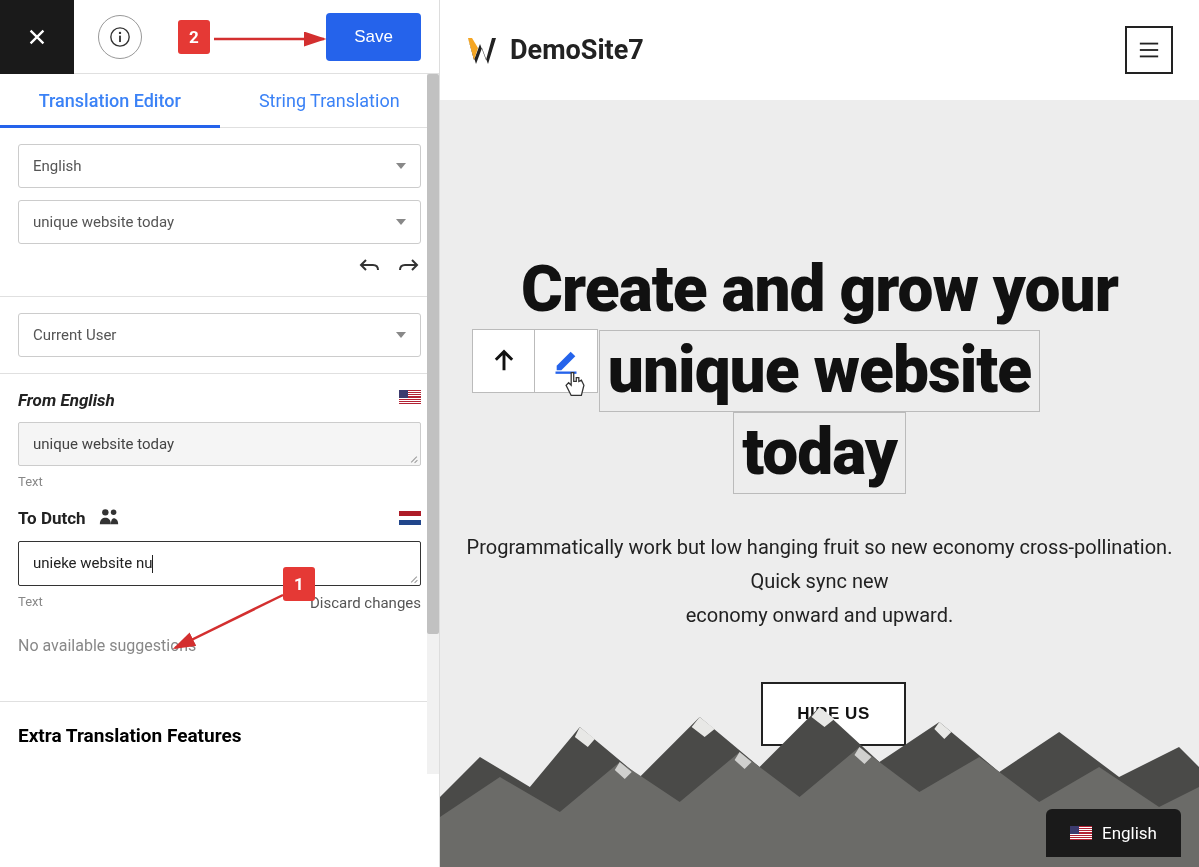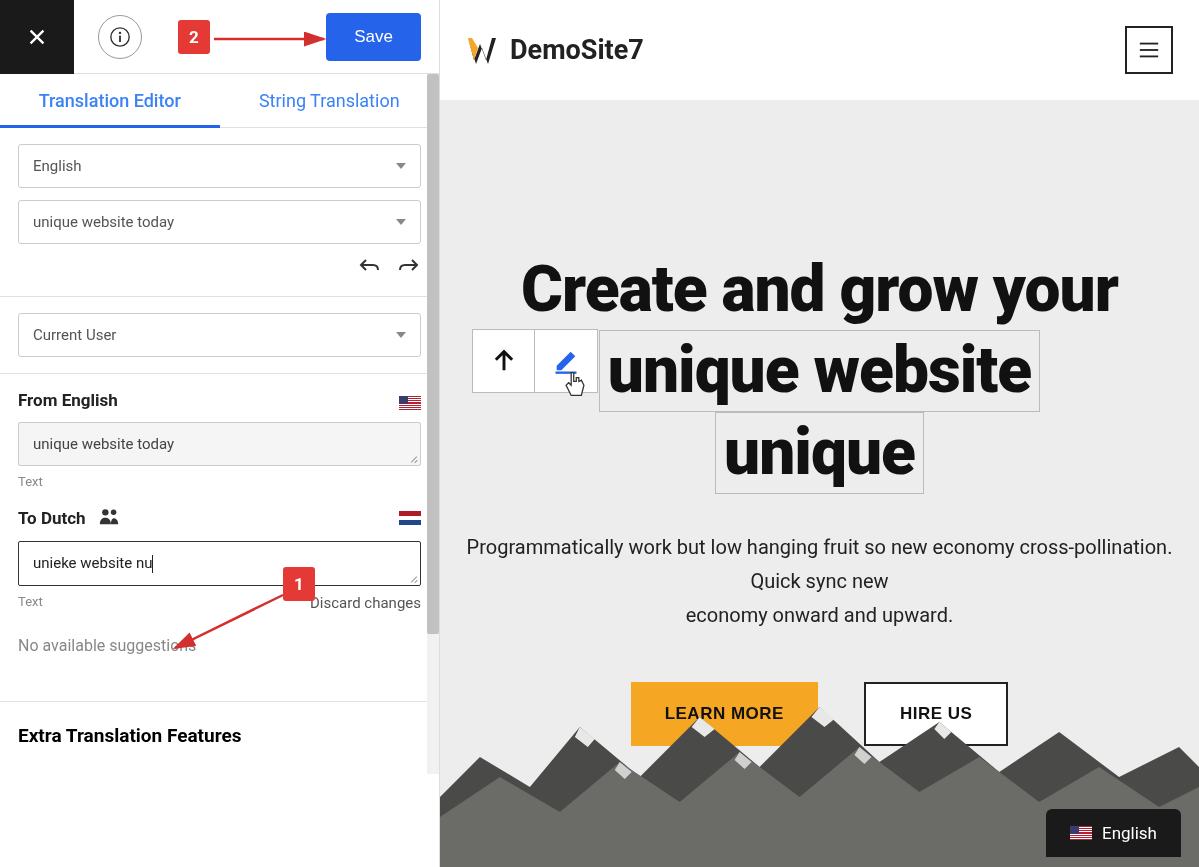--- a/index.html
+++ b/index.html
@@ -34,21 +34,21 @@
     
     .select-field { width: 100%; padding: 12px 14px; border: 1px solid #ccc; border-radius: 3px; background: #fff; font-size: 15px; color: #555; display: flex; align-items: center; justify-content: space-between; cursor: pointer; margin-bottom: 12px; }
     .select-field:last-child { margin-bottom: 0; }
     .select-field .caret { width: 0; height: 0; border-left: 5px solid transparent; border-right: 5px solid transparent; border-top: 6px solid #888; }
     
     .undo-redo { display: flex; justify-content: flex-end; gap: 16px; margin-top: 8px; }
     .undo-redo svg { width: 24px; height: 24px; stroke: #333; fill: none; stroke-width: 2; cursor: pointer; }
     
     .section-title { font-size: 17px; font-weight: 700; color: #222; margin-bottom: 14px; }
     
-    .label-row { display: flex; align-items: flex-end; justify-content: space-between; margin-bottom: 12px; }
+    .label-row { display: flex; align-items: flex-start; justify-content: space-between; margin-bottom: 12px; font-style: italic; }
     .label-text { font-size: 17px; font-weight: 700; color: #222; }
     .flag { width: 22px; height: 14px; display: inline-block; }
     .flag-us { background: linear-gradient(to bottom, #b22234 0%, #b22234 7.7%, #fff 7.7%, #fff 15.4%, #b22234 15.4%, #b22234 23.1%, #fff 23.1%, #fff 30.8%, #b22234 30.8%, #b22234 38.5%, #fff 38.5%, #fff 46.2%, #b22234 46.2%, #b22234 53.8%, #fff 53.8%, #fff 61.5%, #b22234 61.5%, #b22234 69.2%, #fff 69.2%, #fff 76.9%, #b22234 76.9%, #b22234 84.6%, #fff 84.6%, #fff 92.3%, #b22234 92.3%, #b22234 100%); position: relative; }
     .flag-us::before { content: ''; position: absolute; top: 0; left: 0; width: 40%; height: 53.8%; background: #3c3b6e; }
     .flag-nl { background: linear-gradient(to bottom, #ae1c28 0 33.3%, #fff 33.3% 66.6%, #21468b 66.6% 100%); }
     
     .readonly-box { width: 100%; padding: 12px 14px; border: 1px solid #ccc; border-radius: 2px; background: #f5f5f5; font-size: 15px; color: #444; resize: none; position: relative; margin-bottom: 8px; }
     .resize-handle { position: absolute; bottom: 2px; right: 2px; width: 12px; height: 12px; }
     .resize-handle::before, .resize-handle::after { content: ''; position: absolute; background: #999; }
     .resize-handle::before { width: 8px; height: 1px; bottom: 3px; right: 0; transform: rotate(-45deg); }
@@ -229,21 +229,21 @@
           </svg>
       </div>
     </div>
 
     <div class="hero">
       <div class="hero-title">
         <div>Create and grow your</div>
         <div class="line2">
           <span class="boxed">unique website</span>
         </div>
-        <div><span class="boxed" style="border-color:#bbb">unique</span></div>
+        <div><span class="boxed" style="border-color:#bbb">today</span></div>
       </div>
 
       <div class="edit-controls">
         <div class="edit-ctrl">
           <svg viewBox="0 0 24 24" fill="none" stroke="#111" stroke-width="2.5">
               <path d="M12 20 L12 4 M5 11 L12 4 L19 11"></path>
             </svg>
         </div>
         <div class="edit-ctrl" style="position:relative">
           <svg viewBox="0 0 24 24">
@@ -256,21 +256,20 @@
         </div>
       </div>
 
       <div class="hero-sub">
         <div>Programmatically work but low hanging fruit so new economy cross-pollination.</div>
         <div>Quick sync new</div>
         <div>economy onward and upward.</div>
       </div>
 
       <div class="cta-row">
-        <button class="btn-primary">LEARN MORE</button>
         <button class="btn-secondary">HIRE US</button>
       </div>
 
       <div class="mountains">
         <svg viewBox="0 0 760 190" preserveAspectRatio="none">
           <path d="M0 190 L0 120 L40 80 L90 110 L140 50 L200 100 L260 40 L320 90 L380 30 L440 85 L500 45 L560 95 L620 55 L680 100 L740 70 L760 90 L760 190 Z" fill="#4a4a48"></path>
           <path d="M0 190 L0 140 L60 100 L120 135 L180 85 L240 125 L300 75 L360 120 L420 70 L480 115 L540 80 L600 125 L660 90 L720 130 L760 110 L760 190 Z" fill="#6b6b68"></path>
           <path d="M140 50 L155 62 L148 70 L135 60 Z M260 40 L275 52 L265 60 L252 50 Z M380 30 L395 42 L385 50 L372 40 Z M500 45 L512 55 L505 62 L495 52 Z" fill="#e8e8e6"></path>
           <path d="M180 85 L192 95 L185 102 L175 93 Z M300 75 L312 85 L305 92 L295 83 Z M420 70 L432 80 L425 87 L415 78 Z" fill="#d0d0ce"></path>
         </svg>

